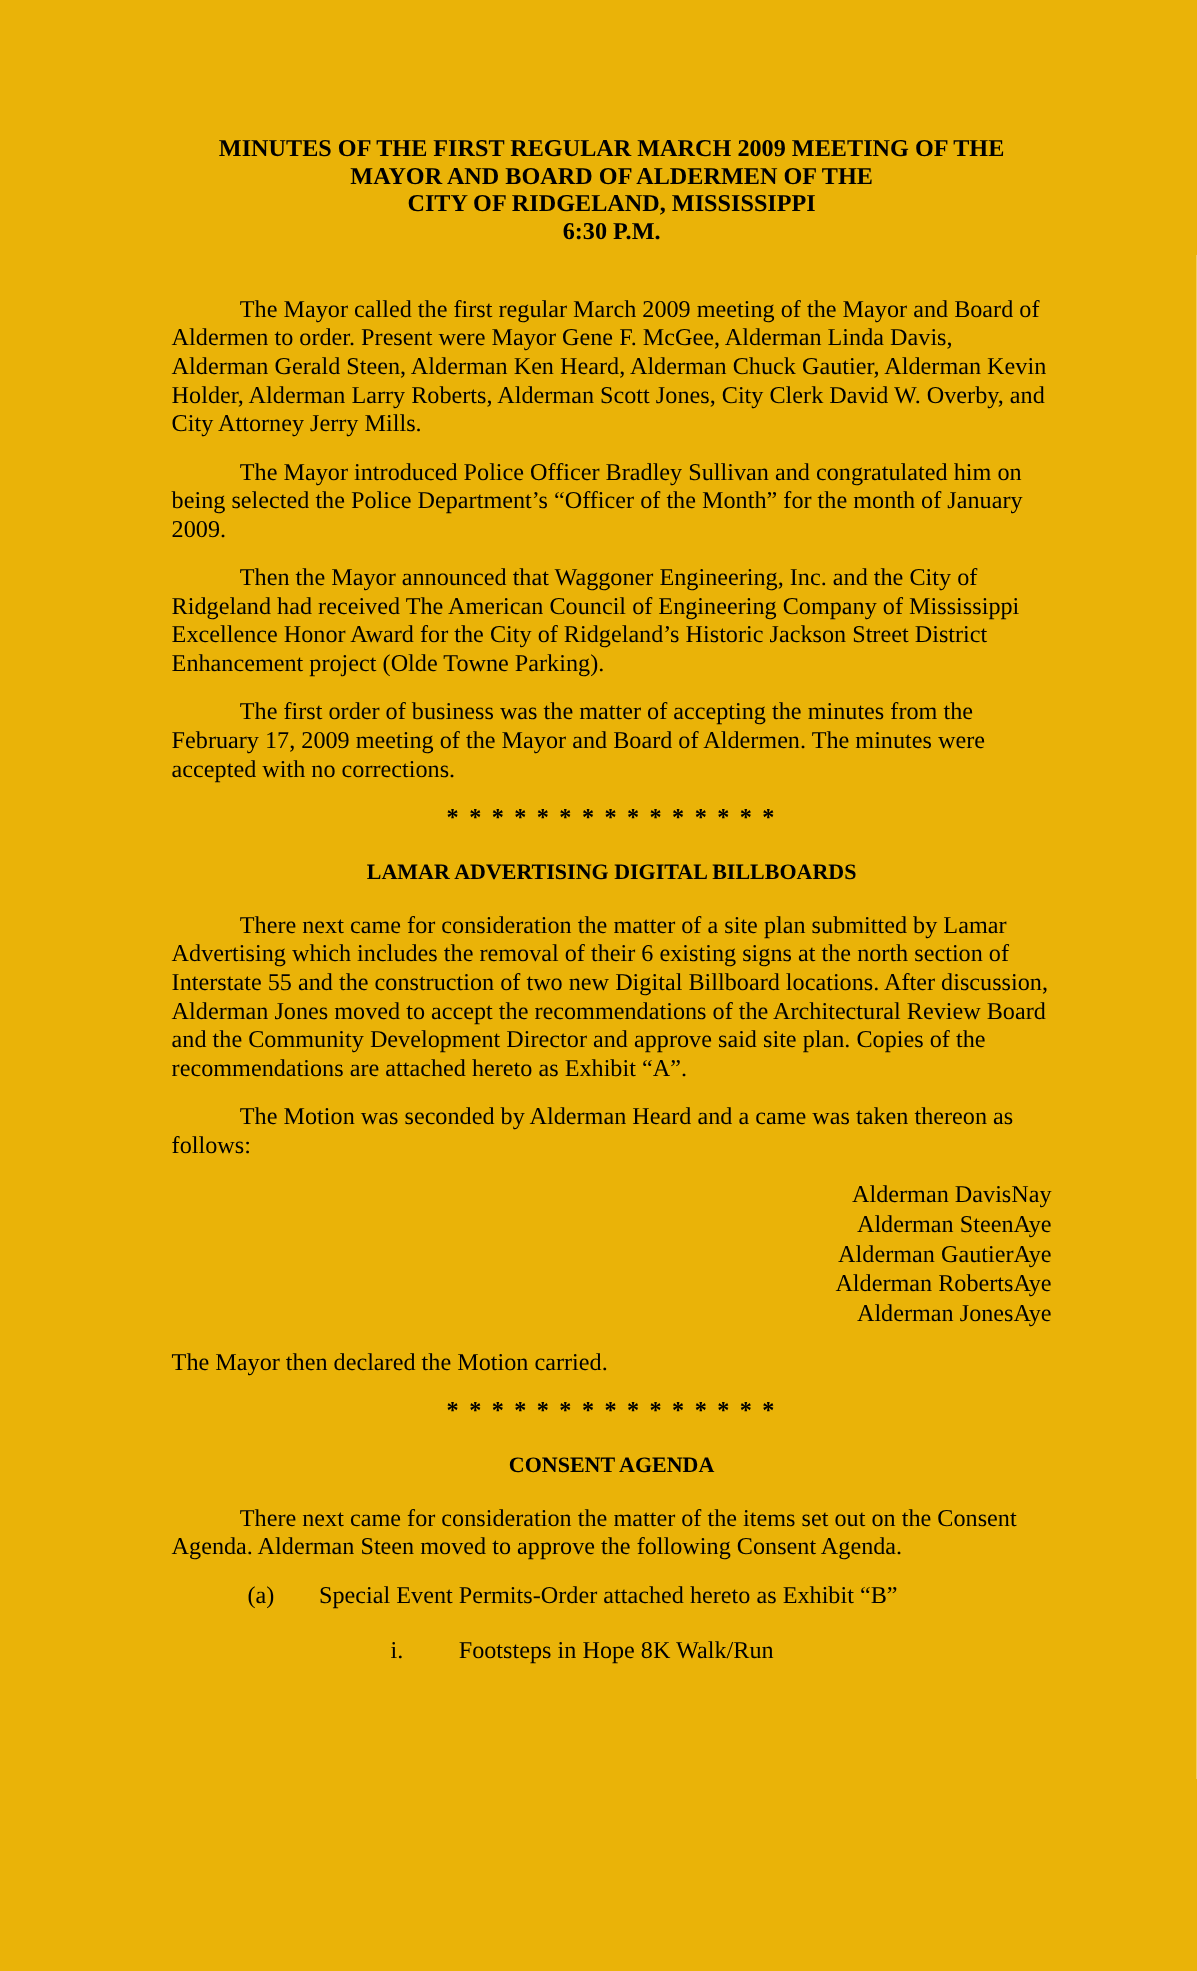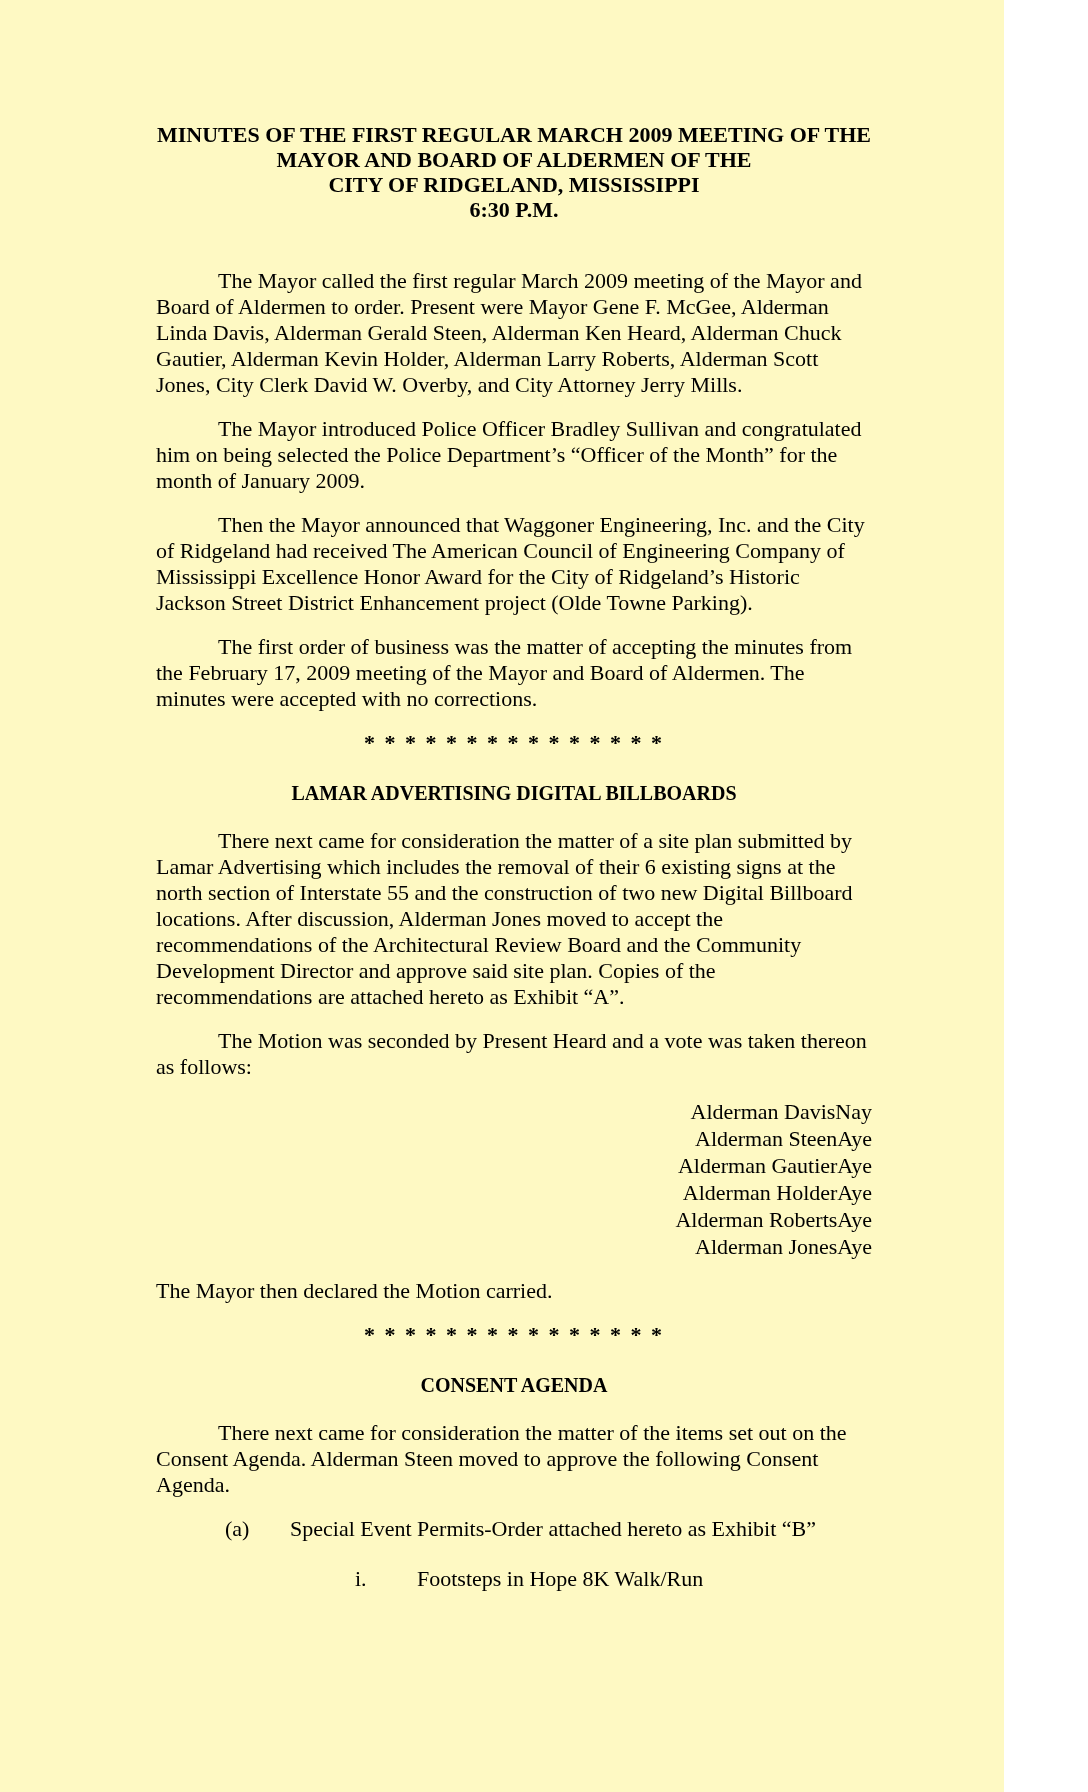--- a/index.html
+++ b/index.html
@@ -1,20 +1,20 @@
 <!DOCTYPE html>
 <html><head>
 <meta charset="utf-8">
 <style>
   html, body { margin: 0; padding: 0; background: #ffffff; }
   .page {
     position: relative;
-    width: 1004px;
+    width: 1088px;
     height: 1792px;
-    background: #fef9c3;
+    background: #eab308;
     color: #000000;
     font-family: "Liberation Serif", serif;
     font-size: 22px;
     line-height: 26px;
     box-sizing: border-box;
     padding: 122px 132px 0 156px;
     overflow: hidden;
   }
   .title-block {
     text-align: center;
@@ -63,34 +63,31 @@
   <p class="para">The Mayor called the first regular March 2009 meeting of the Mayor and Board of Aldermen to order.  Present were Mayor Gene F. McGee, Alderman Linda Davis, Alderman Gerald Steen, Alderman Ken Heard, Alderman Chuck Gautier, Alderman Kevin Holder, Alderman Larry Roberts, Alderman Scott Jones, City Clerk David W. Overby, and City Attorney Jerry Mills.</p>
   <p class="para">The Mayor introduced Police Officer Bradley Sullivan and congratulated him on being selected the Police Department’s “Officer of the Month” for the month of January 2009.</p>
   <p class="para">Then the Mayor announced that Waggoner Engineering, Inc. and the City of Ridgeland had received The American Council of Engineering Company of Mississippi Excellence Honor Award for the City of Ridgeland’s Historic Jackson Street District Enhancement project (Olde Towne Parking).</p>
   <p class="para">The first order of business was the matter of accepting the minutes from the February 17, 2009 meeting of the Mayor and Board of Aldermen.  The minutes were accepted with no corrections.</p>
 
   <div class="separator">* * * * * * * * * * * * * * *</div>
 
   <h2 class="section-heading">LAMAR ADVERTISING DIGITAL BILLBOARDS</h2>
 
   <p class="para">There next came for consideration the matter of a site plan submitted by Lamar Advertising which includes the removal of their 6 existing signs at the north section of Interstate 55 and the construction of two new Digital Billboard locations.  After discussion, Alderman Jones moved to accept the recommendations of the Architectural Review Board and the Community Development Director and approve said site plan.  Copies of the recommendations are attached hereto as Exhibit “A”.</p>
-  <p class="para">The Motion was seconded by Present Heard and a vote was taken thereon as follows:</p>
+  <p class="para">The Motion was seconded by Alderman Heard and a came was taken thereon as follows:</p>
 
   <div class="vote-list">
     <div class="vote-row">
       <span class="vote-name">Alderman Davis</span><span class="vote-value">Nay</span>
     </div>
     <div class="vote-row">
       <span class="vote-name">Alderman Steen</span><span class="vote-value">Aye</span>
     </div>
     <div class="vote-row">
       <span class="vote-name">Alderman Gautier</span><span class="vote-value">Aye</span>
-    </div>
-    <div class="vote-row">
-      <span class="vote-name">Alderman Holder</span><span class="vote-value">Aye</span>
     </div>
     <div class="vote-row">
       <span class="vote-name">Alderman Roberts</span><span class="vote-value">Aye</span>
     </div>
     <div class="vote-row">
       <span class="vote-name">Alderman Jones</span><span class="vote-value">Aye</span>
     </div>
   </div>
 
   <p class="para no-indent">The Mayor then declared the Motion carried.</p>

